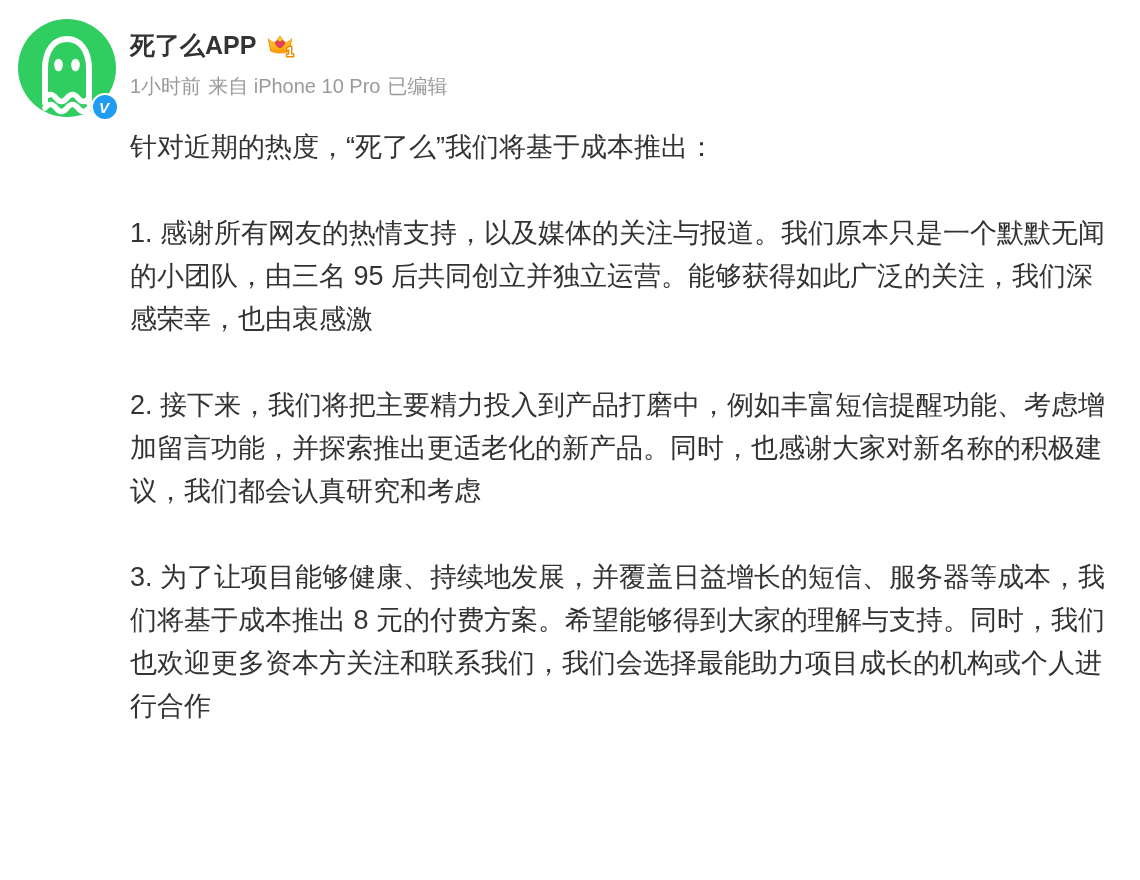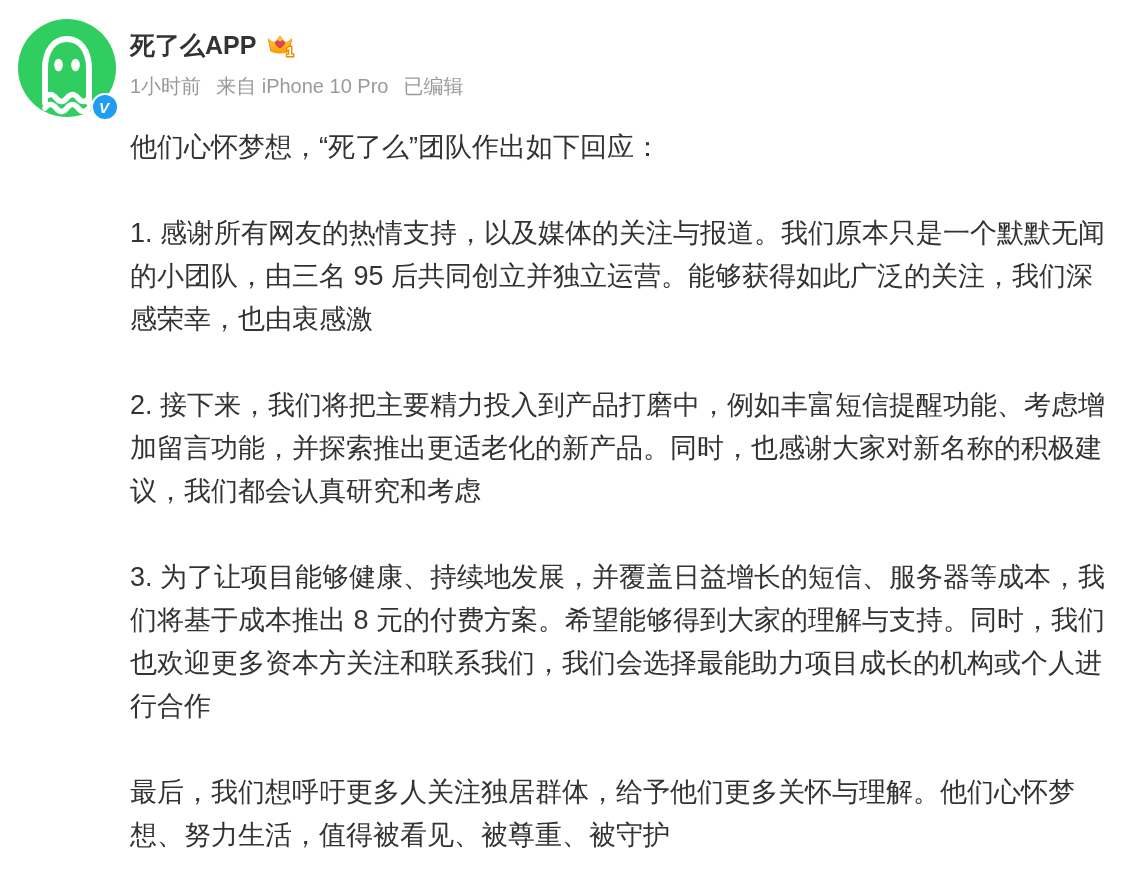--- a/index.html
+++ b/index.html
@@ -72,21 +72,21 @@
     color: #333333;
     cursor: pointer;
   }
   .crown-icon { display: block; }
   .meta-row {
     margin-top: 8px;
     font-size: 20px;
     color: #9a9a9a;
     line-height: 28px;
     display: flex;
-    gap: 15px;
+    gap: 7px;
     white-space: nowrap;
     text-align: right;
   }
   .meta-row span { cursor: pointer; }
   .body-text {
     margin-top: 26px;
     font-size: 27px;
     line-height: 43px;
     color: #333333;
     word-break: break-all;
@@ -136,22 +136,21 @@
         </svg>
       </div>
 
       <div class="meta-row">
         <span>1小时前</span>
         <span>来自 iPhone 10 Pro</span>
         <span>已编辑</span>
       </div>
 
       <div class="body-text">
-        <p>他们心怀梦想，“死了么”团队作出如下回应：</p>
+        <p>针对近期的热度，“死了么”我们将基于成本推出：</p>
         <p>1. 感谢所有网友的热情支持，以及媒体的关注与报道。我们原本只是一个默默无闻的小团队，由三名 95 后共同创立并独立运营。能够获得如此广泛的关注，我们深感荣幸，也由衷感激</p>
         <p>2. 接下来，我们将把主要精力投入到产品打磨中，例如丰富短信提醒功能、考虑增加留言功能，并探索推出更适老化的新产品。同时，也感谢大家对新名称的积极建议，我们都会认真研究和考虑</p>
         <p>3. 为了让项目能够健康、持续地发展，并覆盖日益增长的短信、服务器等成本，我们将基于成本推出 8 元的付费方案。希望能够得到大家的理解与支持。同时，我们也欢迎更多资本方关注和联系我们，我们会选择最能助力项目成长的机构或个人进行合作</p>
-        <p>最后，我们想呼吁更多人关注独居群体，给予他们更多关怀与理解。他们心怀梦想、努力生活，值得被看见、被尊重、被守护</p>
       </div>
 
     </div>
   </div>
 </div>
 
 </body></html>

